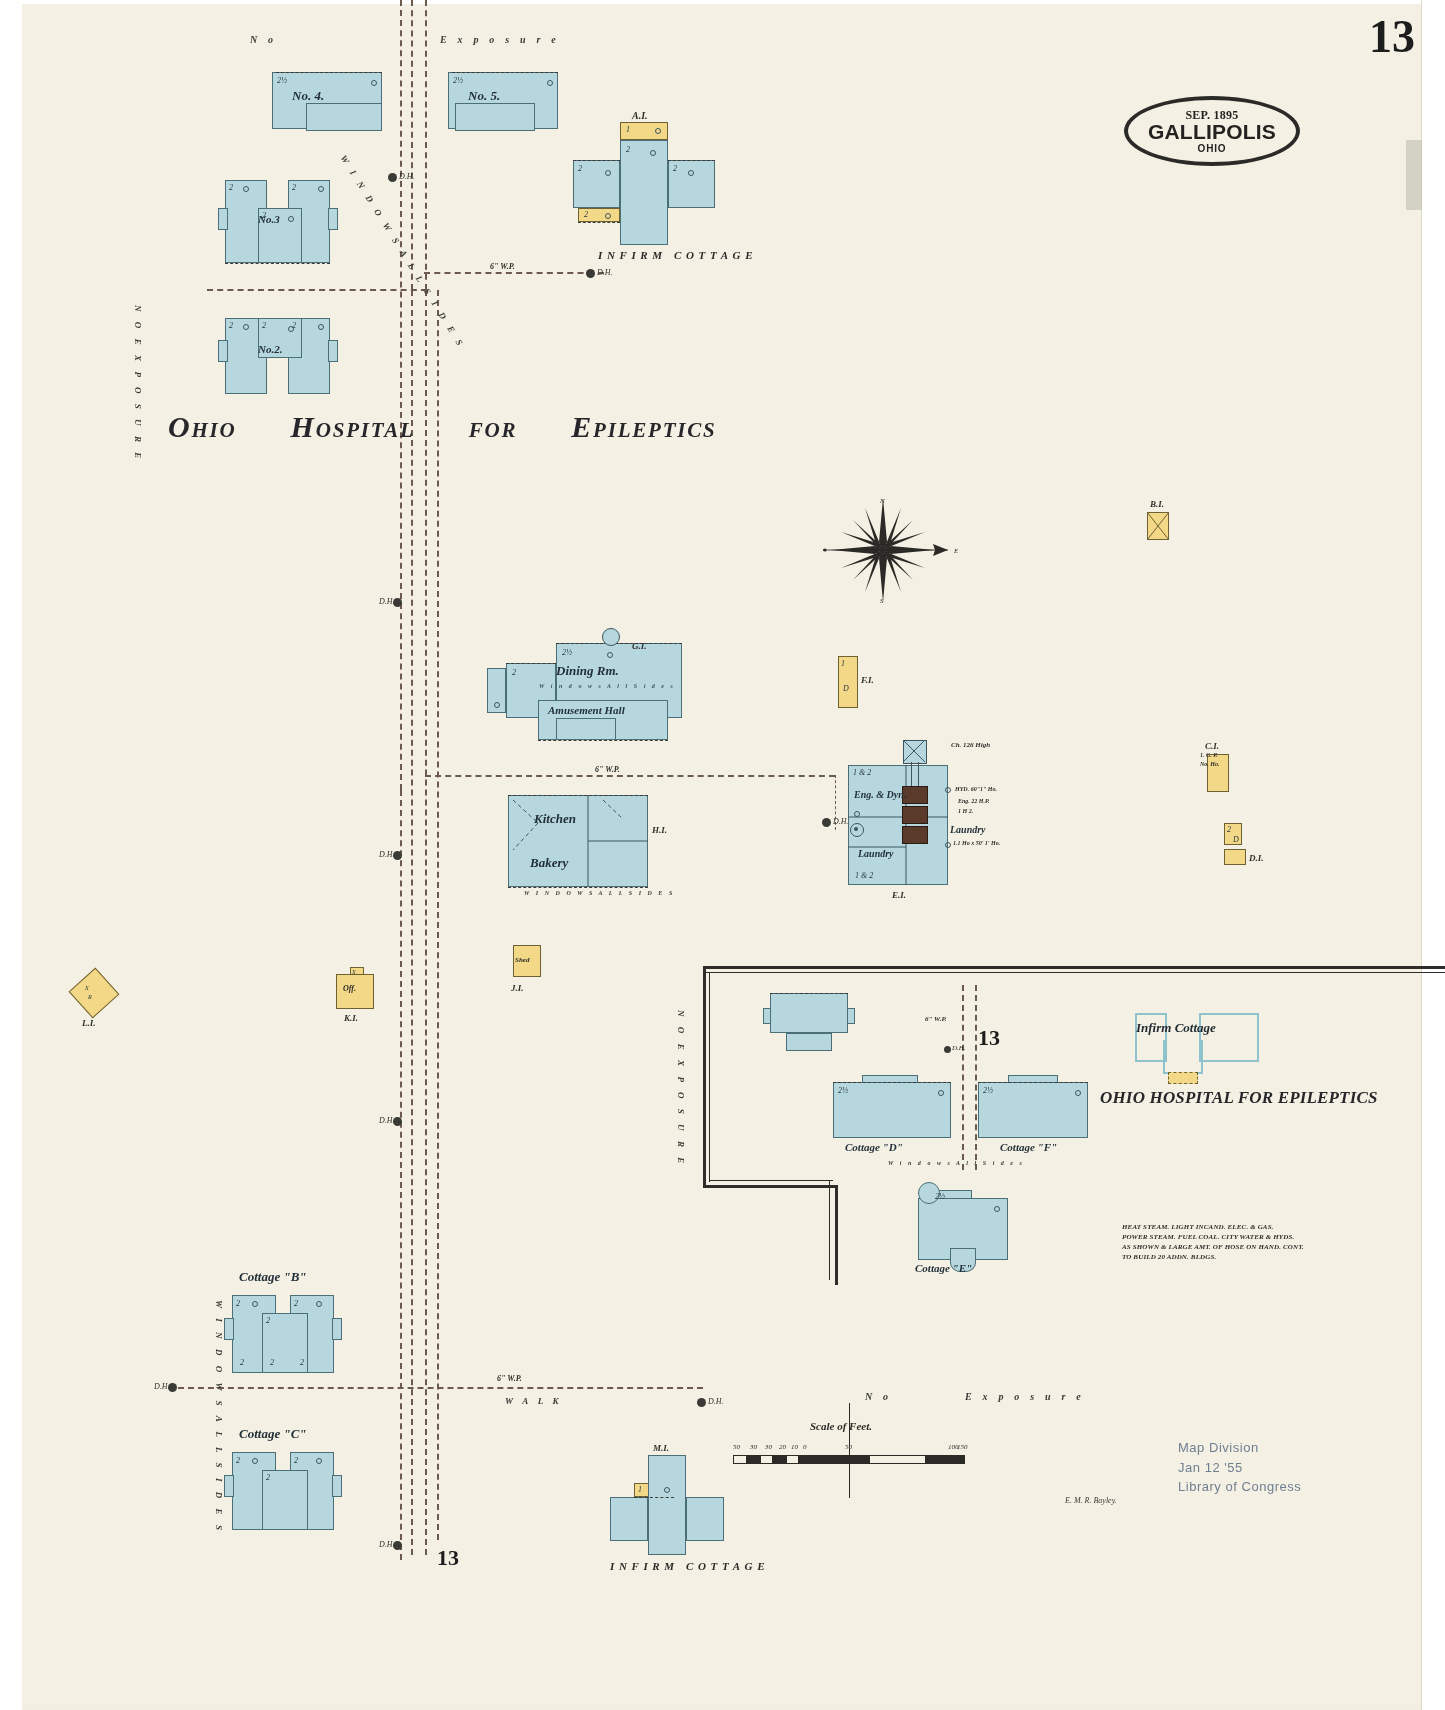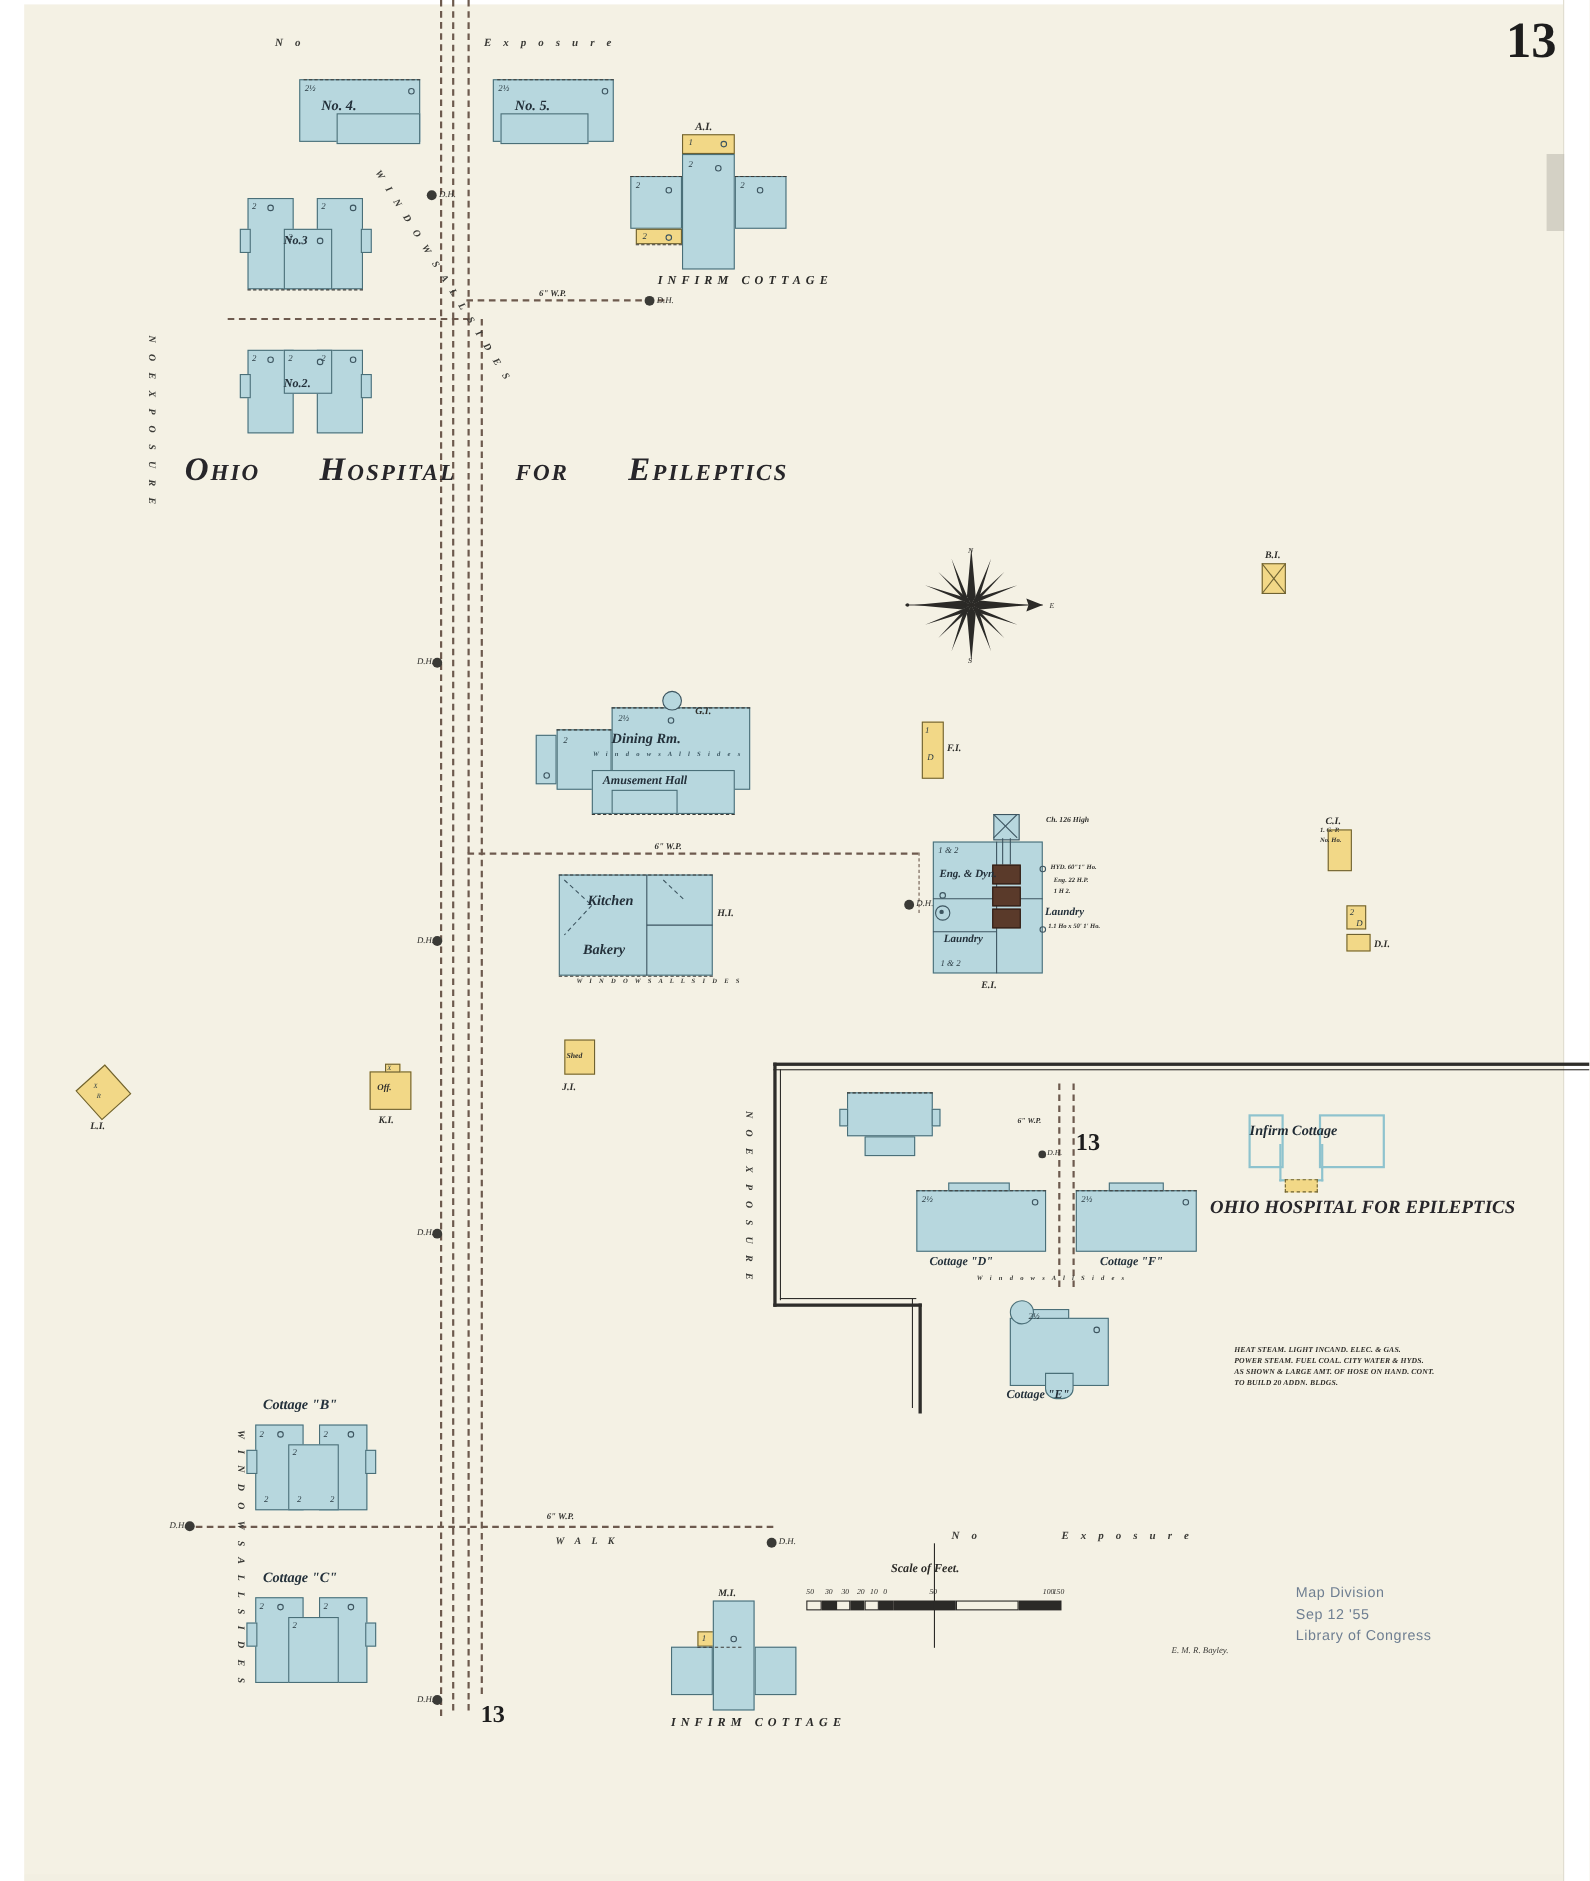--- a/index.html
+++ b/index.html
@@ -129,20 +129,25 @@
 
 <div id="sheet">
   <div id="paper"></div>
   <div class="edgeL"></div>
   <div class="edgeT"></div>
   <div class="edgeR"></div>
   <div class="graysm"></div>
 
   <div id="pageno">13</div>
 
+  <div id="stamp">
+    <div class="l1">SEP. 1895</div>
+    <div class="l2">GALLIPOLIS</div>
+    <div class="l3">OHIO</div>
+  </div>
 
   <div class="spaced s10 abs" style="left:250px;top:34px;color:#3a3a36;">N o</div>
   <div class="spaced s10 abs" style="left:440px;top:34px;color:#3a3a36;">E x p o s u r e</div>
   <div class="vertword" style="left:133px;top:305px;">N O   E X P O S U R E</div>
   <div class="vertword" style="left:676px;top:1010px;">N O   E X P O S U R E</div>
   <div class="spaced s10 abs" style="left:865px;top:1391px;color:#3a3a36;">N o</div>
   <div class="spaced s10 abs" style="left:965px;top:1391px;color:#3a3a36;">E x p o s u r e</div>
 
   <div class="vdash" style="left:400px;top:0px;height:790px;"></div>
   <div class="vdash" style="left:411px;top:0px;height:290px;"></div>
@@ -511,18 +516,18 @@
     <div class="segl" style="left:53px;width:13px;"></div>
     <div class="seg" style="left:66px;width:13px;"></div>
     <div class="seg" style="left:79px;width:57px;"></div>
     <div class="segl" style="left:136px;width:57px;"></div>
     <div class="seg" style="left:193px;width:39px;"></div>
   </div>
   <div class="abs" style="left:849px;top:1403px;width:0;height:95px;border-left:1px solid #2b2a27;"></div>
 
   <div id="locstamp">
     <div>Map Division</div>
-    <div>Sep 12 '55</div>
+    <div>Jan 12 '55</div>
     <div>Library of Congress</div>
   </div>
   <div id="surveyor">E. M. R. Bayley.</div>
 
 </div>
 
 </body></html>

